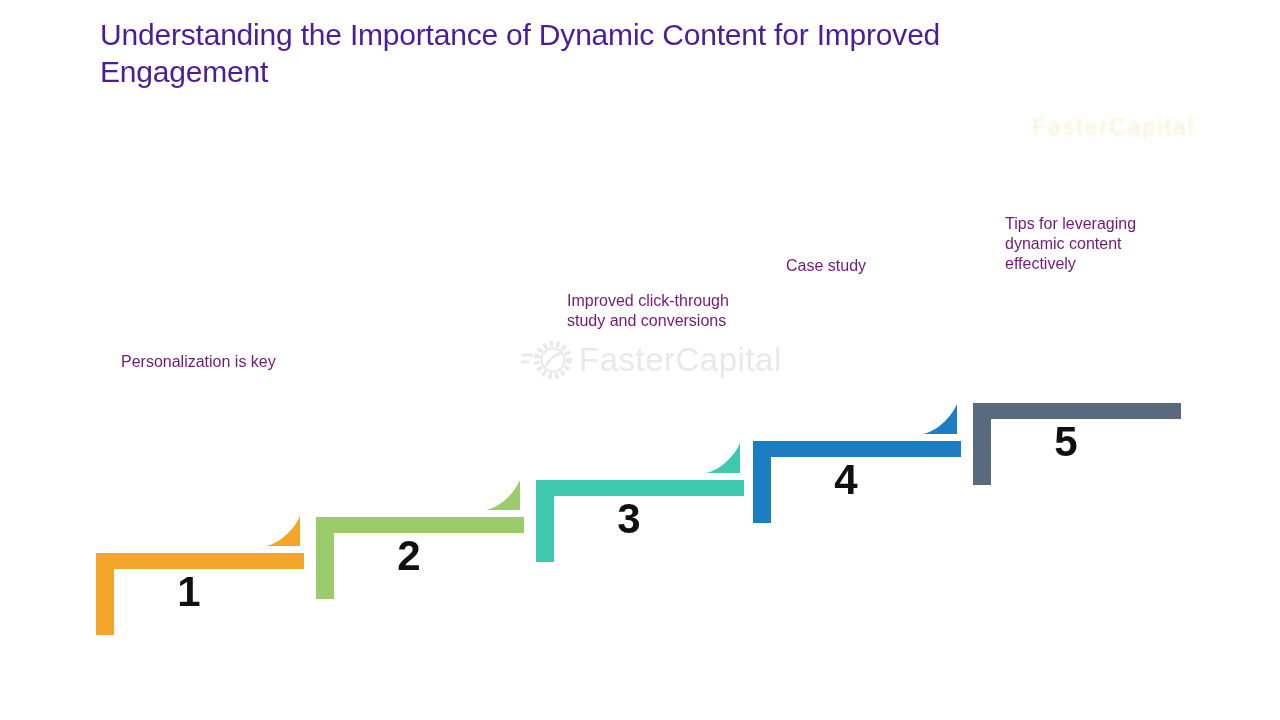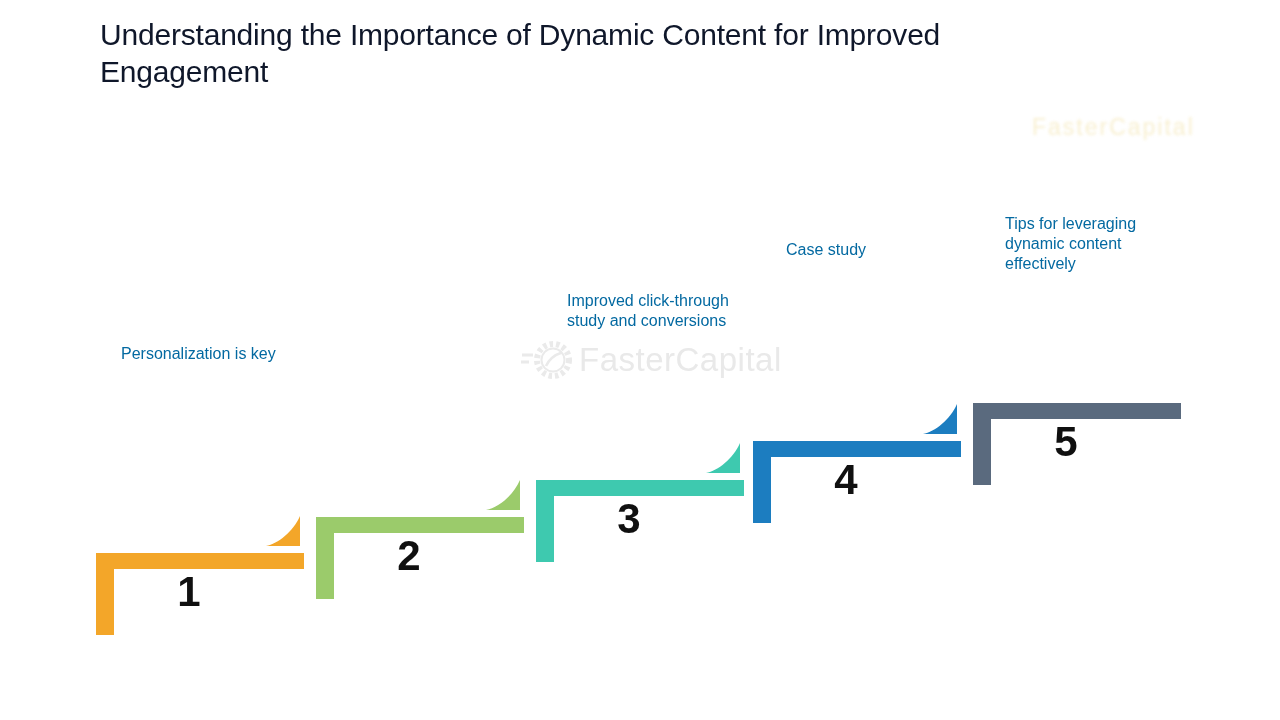--- a/index.html
+++ b/index.html
@@ -3,21 +3,21 @@
 <meta charset="utf-8">
 <style>
   html,body{margin:0;padding:0;}
   body{
     width:1280px;height:720px;position:relative;overflow:hidden;
     background:#ffffff;
     font-family:"Liberation Sans", sans-serif;
   }
   .title{
     position:absolute;left:100px;top:16px;width:920px;
-    font-size:30px;line-height:37px;color:#0f172a;
+    font-size:30px;line-height:37px;color:#4c1d95;
     white-space:pre-line;letter-spacing:-0.2px;
   }
   .corner-mark{
     position:absolute;left:1032px;top:114px;width:230px;
     font-size:23px;letter-spacing:2px;color:#f2e2a8;
     opacity:0.55;filter:blur(1.6px);
   }
   .center-mark{
     position:absolute;left:521px;top:336px;height:48px;
     display:flex;align-items:center;gap:2px;
@@ -29,21 +29,21 @@
   .step{position:absolute;width:208px;height:110px;}
   .hbar{position:absolute;left:0;top:0;width:208px;height:16px;}
   .vbar{position:absolute;left:0;top:0;width:18px;height:82px;}
   .swoosh{position:absolute;right:3px;top:-38px;}
   .num{
     position:absolute;left:0;top:14px;width:186px;text-align:center;
     font-size:42px;line-height:50px;font-weight:bold;color:#101010;
   }
   .step-label{
     position:absolute;white-space:pre-line;
-    font-size:16px;line-height:20px;color:#0369a1;
+    font-size:16px;line-height:20px;color:#701a75;
   }
 </style>
 </head>
 <body>
 
 <div class="title">Understanding the Importance of Dynamic Content for Improved
 Engagement</div>
 
 <div class="corner-mark">FasterCapital</div>
 
@@ -61,21 +61,21 @@
 
 <div class="steps-layer">
     <div class="step" style="left: 96px; top: 553px;">
       <svg class="swoosh" width="36" height="32" viewBox="0 0 36 32">
         <path d="M1 31 C 13 28.5 28 17 35 1 L 35 31 Z" fill="#F3A629"></path>
       </svg>
       <div class="hbar" style="background:#F3A629"></div>
       <div class="vbar" style="background:#F3A629"></div>
       <div class="num">1</div>
     </div>
-    <div class="step-label" style="left: 121px; top: 344px;">Personalization is key</div>
+    <div class="step-label" style="left: 121px; top: 352px;">Personalization is key</div>
     <div class="step" style="left: 316px; top: 517px;">
       <svg class="swoosh" width="36" height="32" viewBox="0 0 36 32">
         <path d="M1 31 C 13 28.5 28 17 35 1 L 35 31 Z" fill="#9BCB6B"></path>
       </svg>
       <div class="hbar" style="background:#9BCB6B"></div>
       <div class="vbar" style="background:#9BCB6B"></div>
       <div class="num">2</div>
     </div>
     <div class="step" style="left: 536px; top: 480px;">
       <svg class="swoosh" width="36" height="32" viewBox="0 0 36 32">
@@ -88,21 +88,21 @@
     <div class="step-label" style="left: 567px; top: 291px;">Improved click-through
 study and conversions</div>
     <div class="step" style="left: 753px; top: 441px;">
       <svg class="swoosh" width="36" height="32" viewBox="0 0 36 32">
         <path d="M1 31 C 13 28.5 28 17 35 1 L 35 31 Z" fill="#1C7DC0"></path>
       </svg>
       <div class="hbar" style="background:#1C7DC0"></div>
       <div class="vbar" style="background:#1C7DC0"></div>
       <div class="num">4</div>
     </div>
-    <div class="step-label" style="left: 786px; top: 240px;">Case study</div>
+    <div class="step-label" style="left: 786px; top: 256px;">Case study</div>
     <div class="step" style="left: 973px; top: 403px;">
       <div class="hbar" style="background:#5A6A7E"></div>
       <div class="vbar" style="background:#5A6A7E"></div>
       <div class="num">5</div>
     </div>
     <div class="step-label" style="left: 1005px; top: 214px;">Tips for leveraging
 dynamic content
 effectively</div>
   </div>
 

